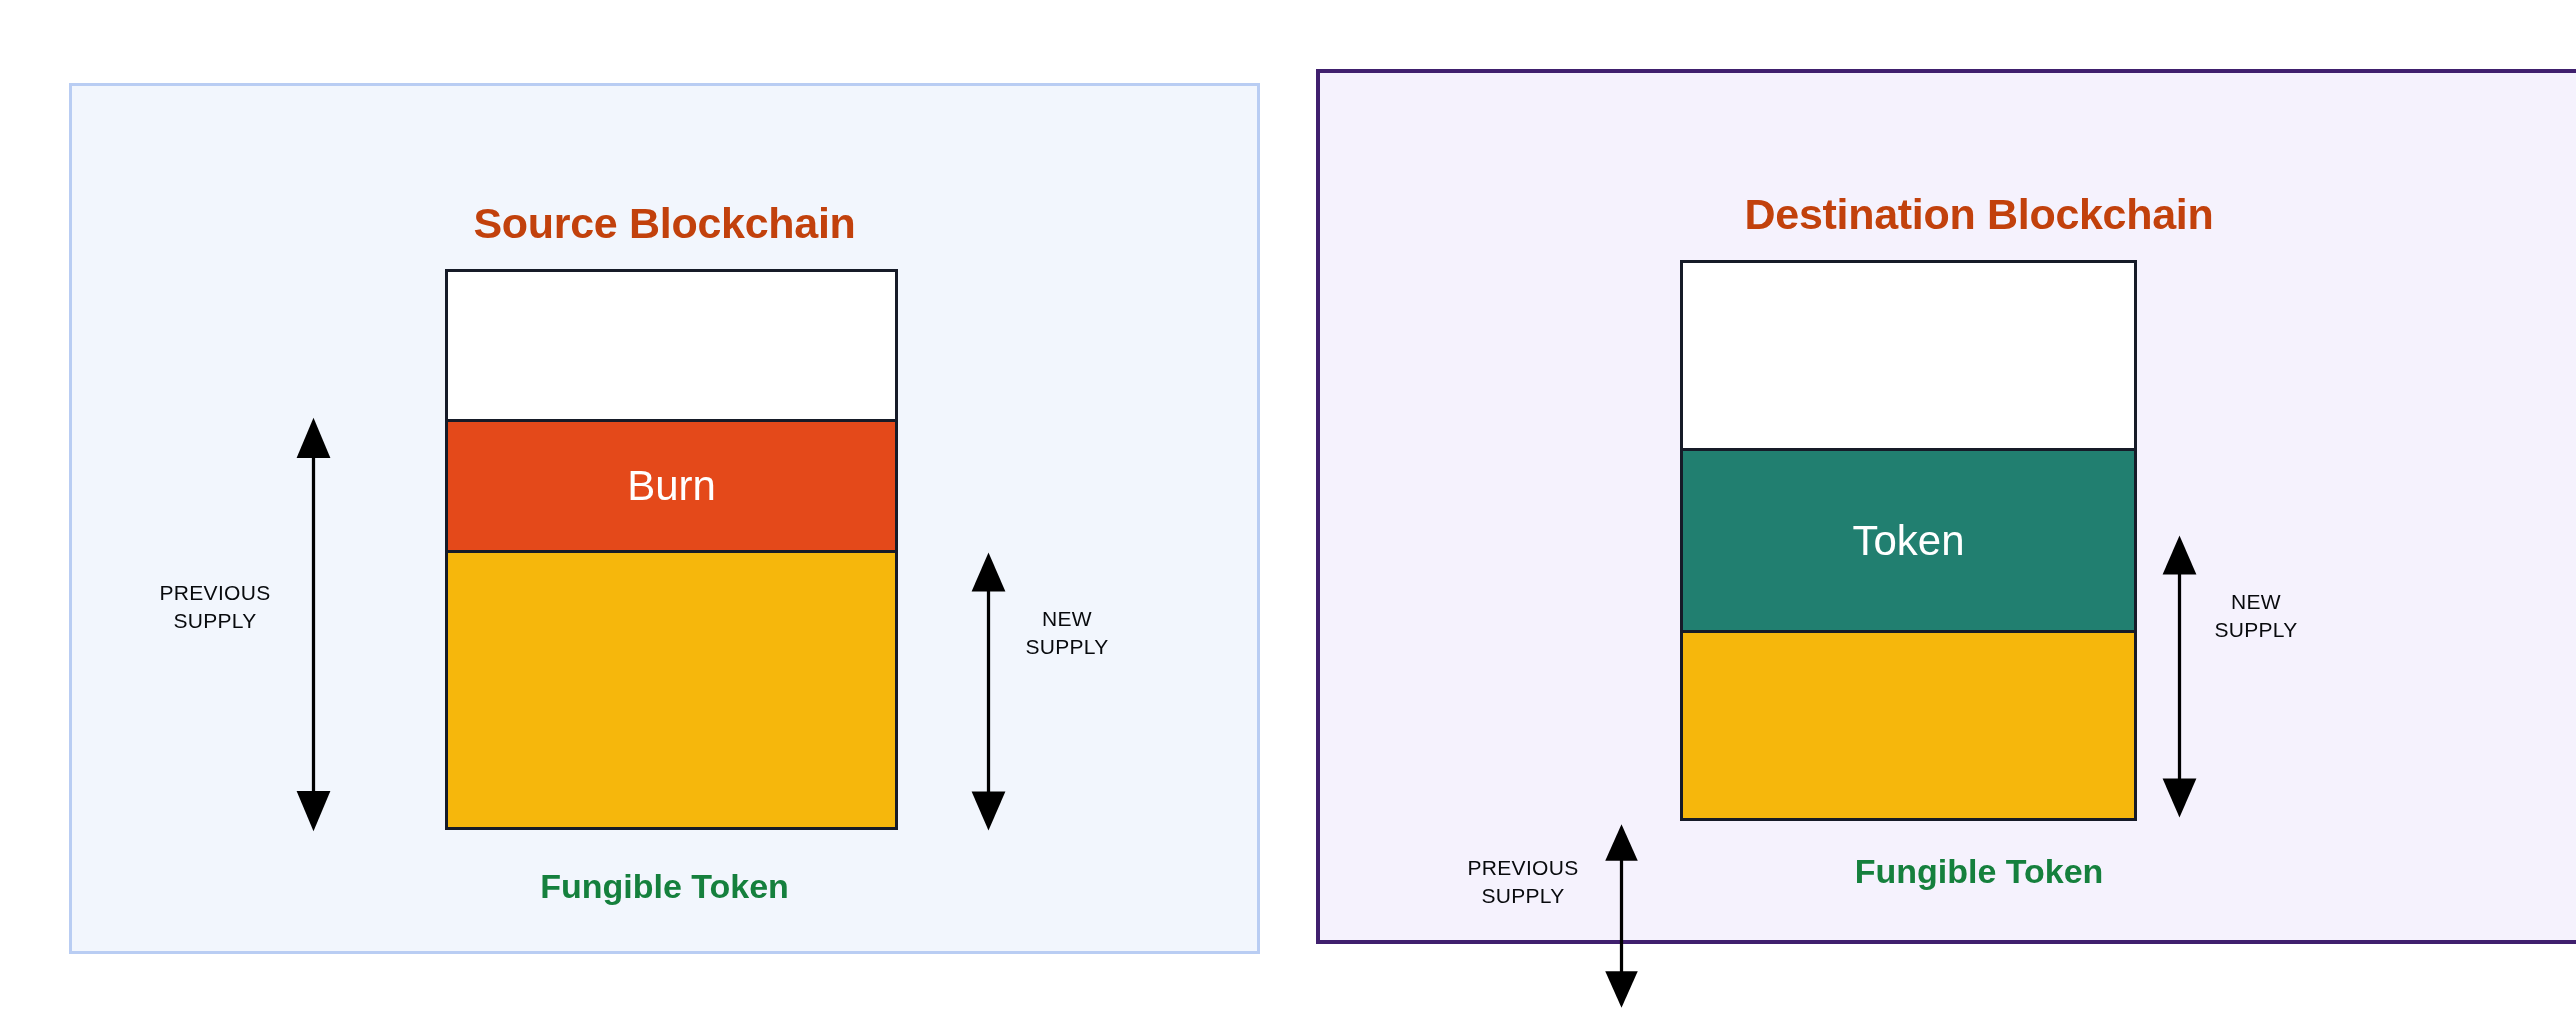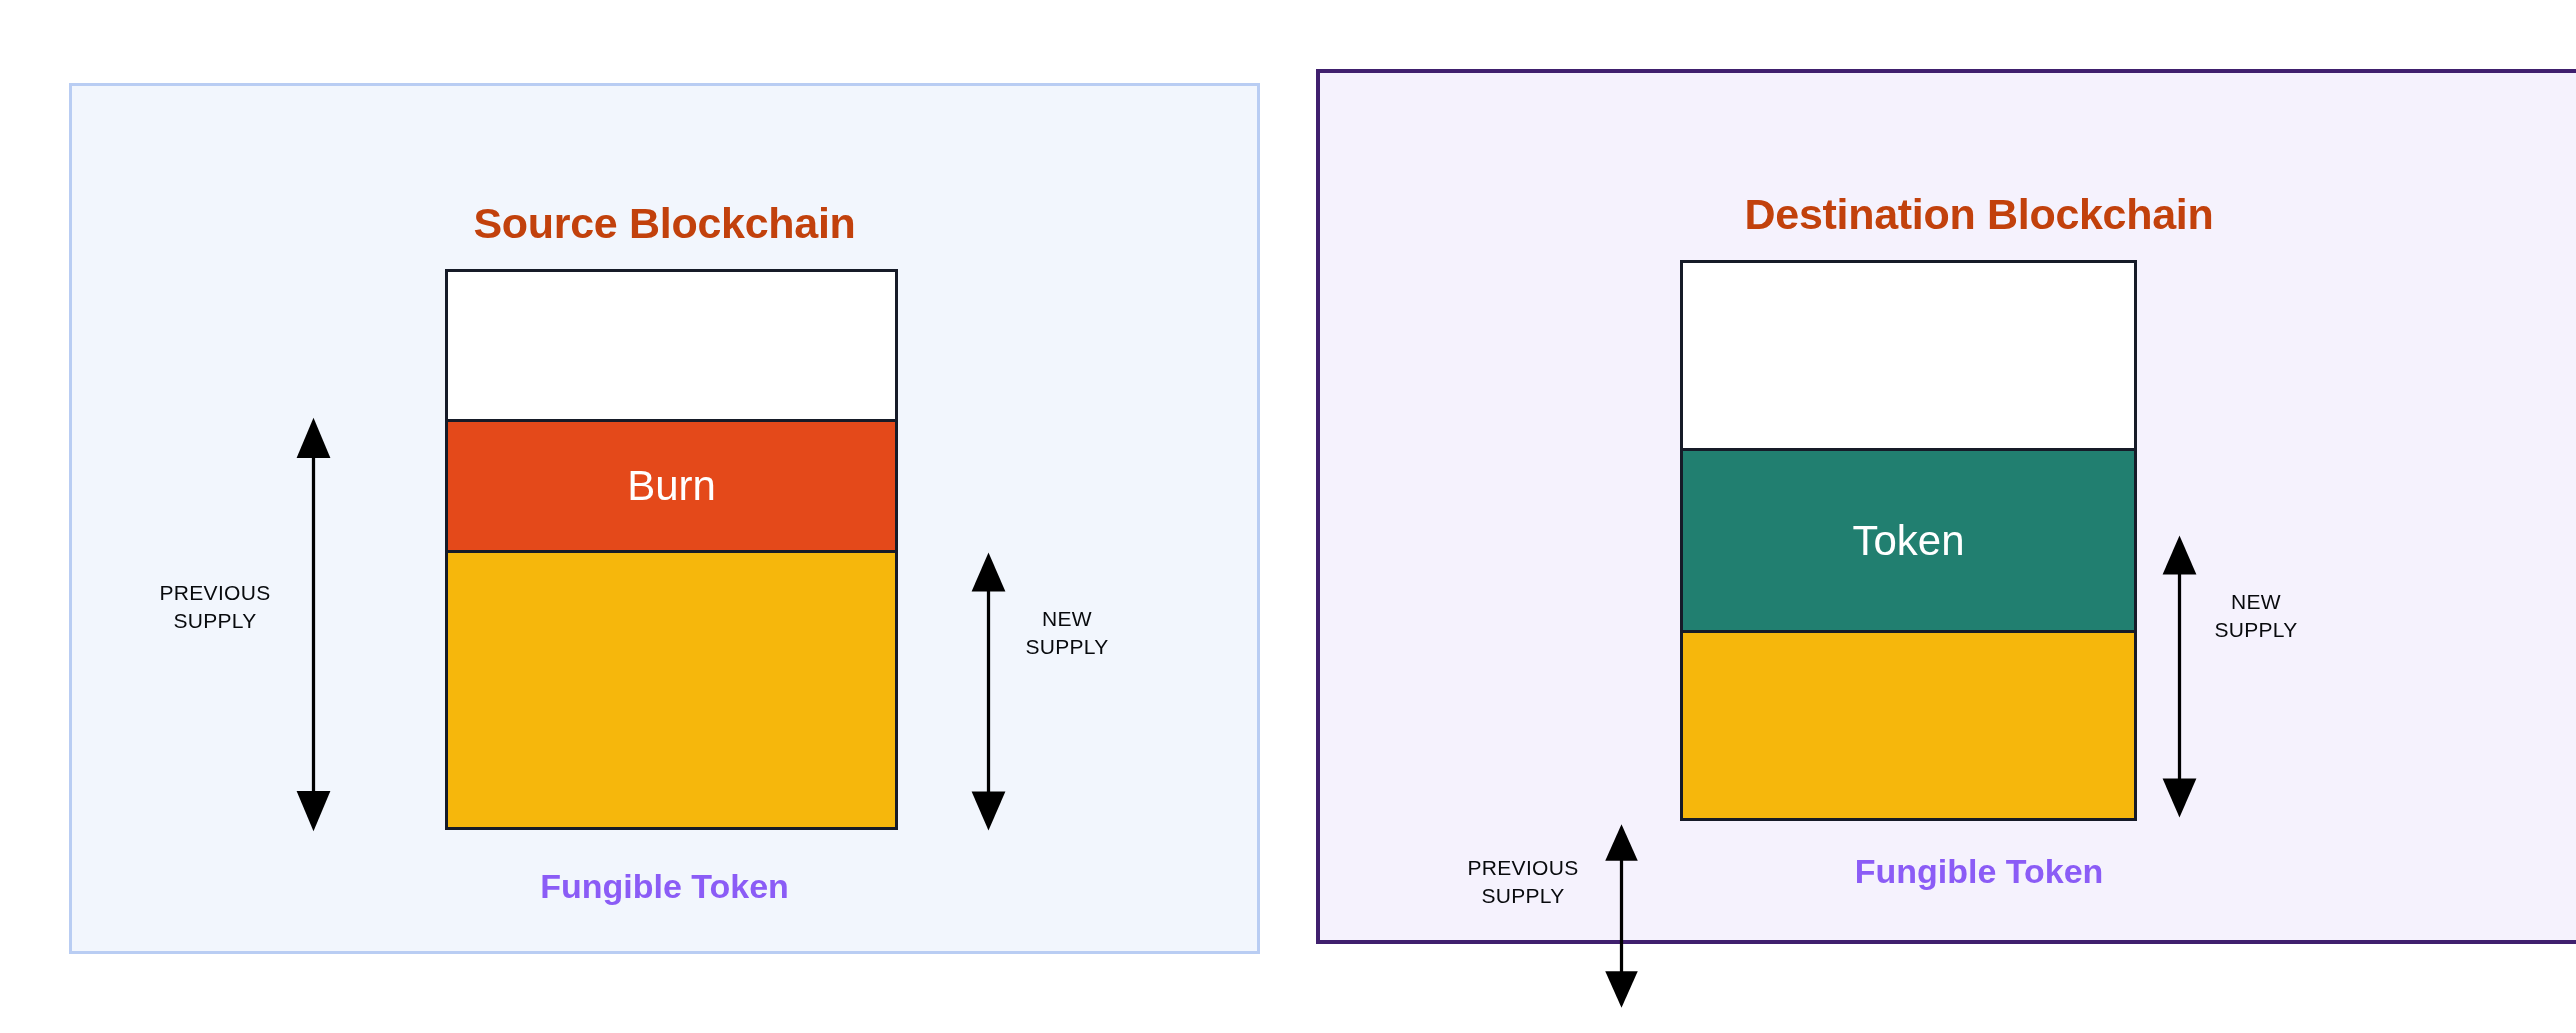--- a/index.html
+++ b/index.html
@@ -52,21 +52,21 @@
   #panel-destination .panel-title { top: 120px; }
 
   .panel-footer {
     position: absolute;
     left: 0;
     right: 0;
     top: 783px;
     text-align: center;
     font-size: 34px;
     font-weight: 700;
-    color: #8b5cf6;
+    color: #15803d;
     line-height: 1;
   }
   #panel-destination .panel-footer { top: 781px; }
 
   
   .token-bar {
     position: absolute;
     box-sizing: border-box;
     border: 3.3px solid #161b28;
     background: #ffffff;

